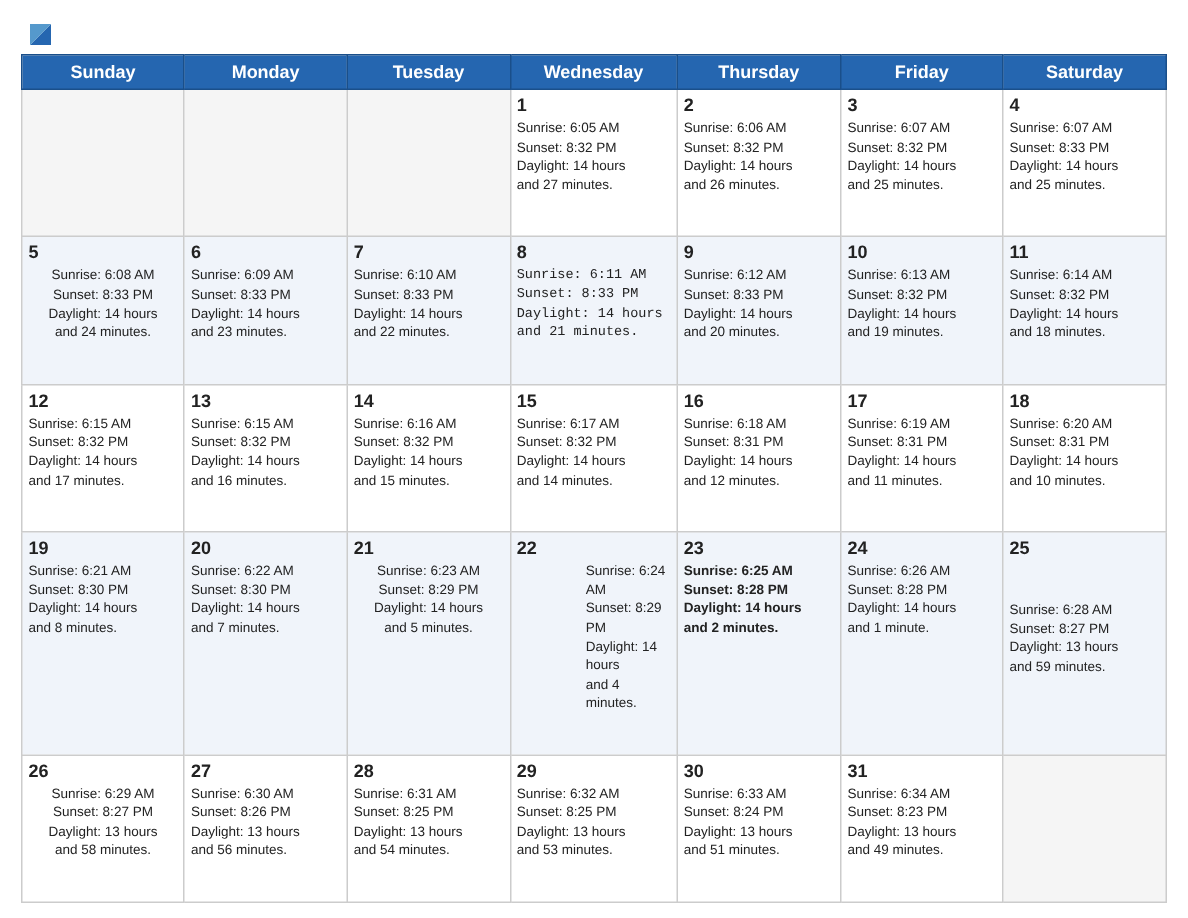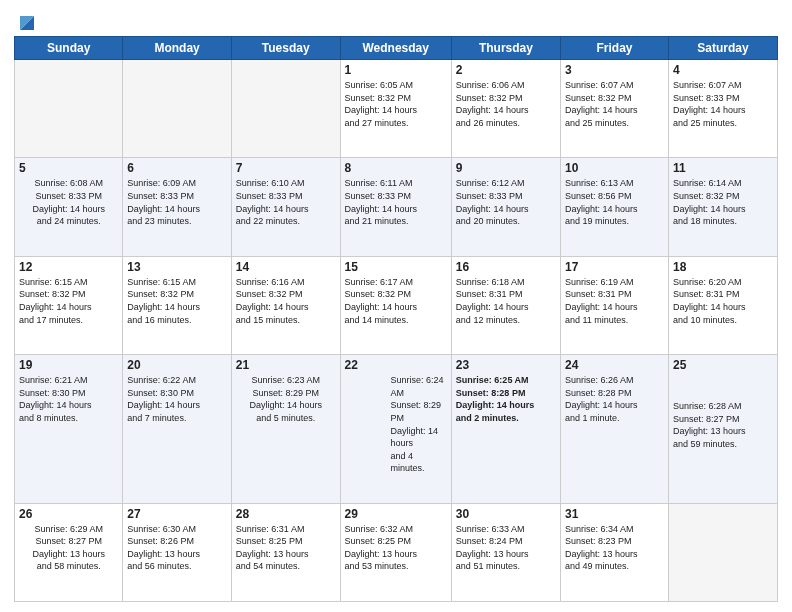--- a/index.html
+++ b/index.html
@@ -166,36 +166,36 @@
           </td>
           <td>
             <div class="day-number">7</div>
             <div class="day-info" style="white-space: pre-line;">Sunrise: 6:10 AM
 Sunset: 8:33 PM
 Daylight: 14 hours
 and 22 minutes.</div>
           </td>
           <td>
             <div class="day-number">8</div>
-            <div class="day-info" style="white-space: pre-line;">Sunrise: 6:11 AM
+            <div class="day-info" style="white-space: pre-line; font-family: Liberation Mono, monospace;">Sunrise: 6:11 AM
 Sunset: 8:33 PM
 Daylight: 14 hours
 and 21 minutes.</div>
           </td>
           <td>
             <div class="day-number">9</div>
             <div class="day-info" style="white-space: pre-line;">Sunrise: 6:12 AM
 Sunset: 8:33 PM
 Daylight: 14 hours
 and 20 minutes.</div>
           </td>
           <td>
             <div class="day-number">10</div>
             <div class="day-info" style="white-space: pre-line;">Sunrise: 6:13 AM
-Sunset: 8:56 PM
+Sunset: 8:32 PM
 Daylight: 14 hours
 and 19 minutes.</div>
           </td>
           <td>
             <div class="day-number">11</div>
             <div class="day-info" style="white-space: pre-line;">Sunrise: 6:14 AM
 Sunset: 8:32 PM
 Daylight: 14 hours
 and 18 minutes.</div>
           </td>

